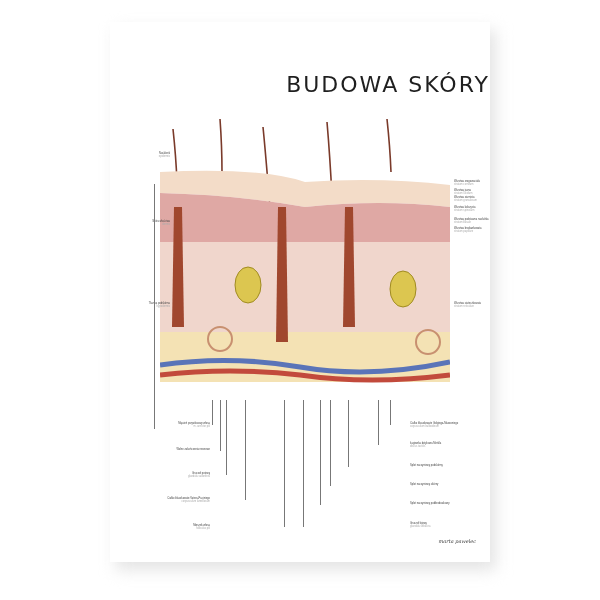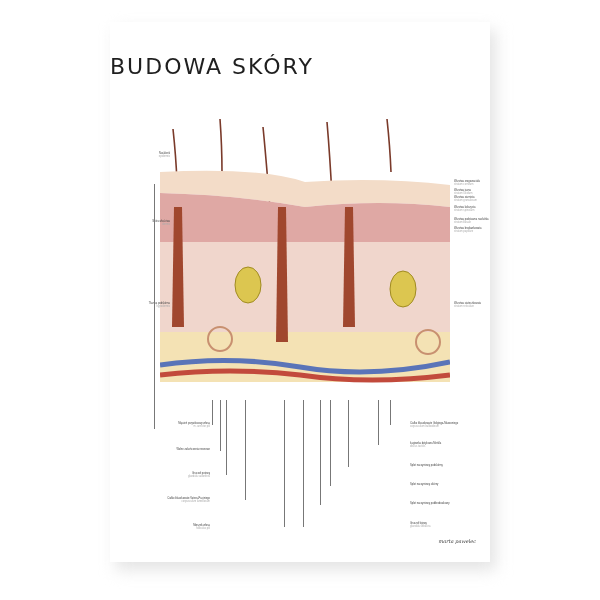--- a/index.html
+++ b/index.html
@@ -1,19 +1,19 @@
 <!DOCTYPE html>
 <html><head>
 <meta charset="utf-8">
 <style>
   html,body{margin:0;padding:0;}
   body{width:600px;height:600px;background:#ffffff;position:relative;overflow:hidden;font-family:"Liberation Sans",sans-serif;}
   .shadow{position:absolute;left:116px;top:30px;width:380px;height:540px;background:#e4e4e4;filter:blur(8px);}
   .poster{position:absolute;left:110px;top:22px;width:380px;height:540px;background:#fff;}
-  .title{position:absolute;left:0;width:380px;top:32px;text-align:left;font-size:22px;letter-spacing:2px;color:#1f1f1f;font-family:"DejaVu Sans",sans-serif;font-weight:normal;}
+  .title{position:absolute;left:0;width:380px;top:50px;text-align:right;font-size:22px;letter-spacing:2px;color:#1f1f1f;font-family:"DejaVu Sans",sans-serif;font-weight:normal;}
   .lbl{position:absolute;font-size:2.6px;line-height:3.2px;color:#444;white-space:nowrap;}
   .lbl .lat{display:block;color:#aaa;}
   .lbl.r{text-align:right;}
   .line{position:absolute;background:#777;}
   .sig{position:absolute;right:14px;bottom:18px;font-family:"DejaVu Serif",serif;font-style:italic;font-size:5px;color:#333;}
   .illus{position:absolute;left:50px;top:95px;width:290px;height:300px;}
 </style>
 </head>
 <body>
 

